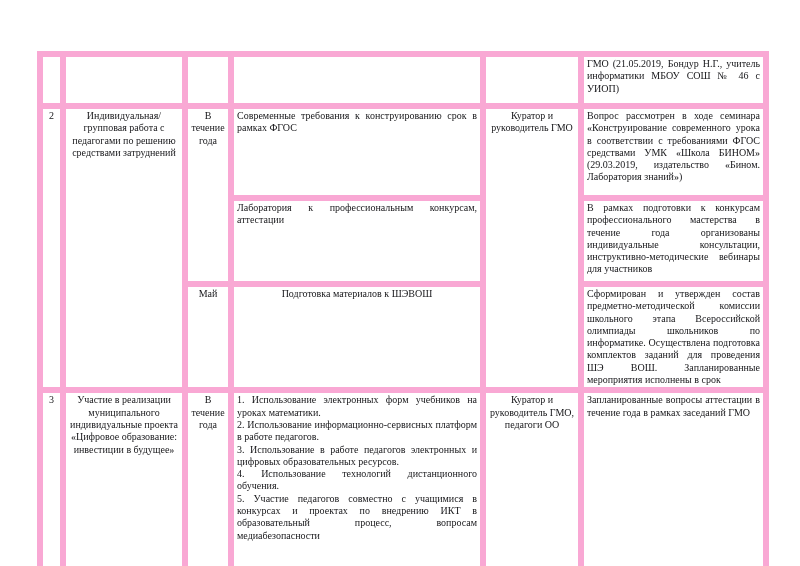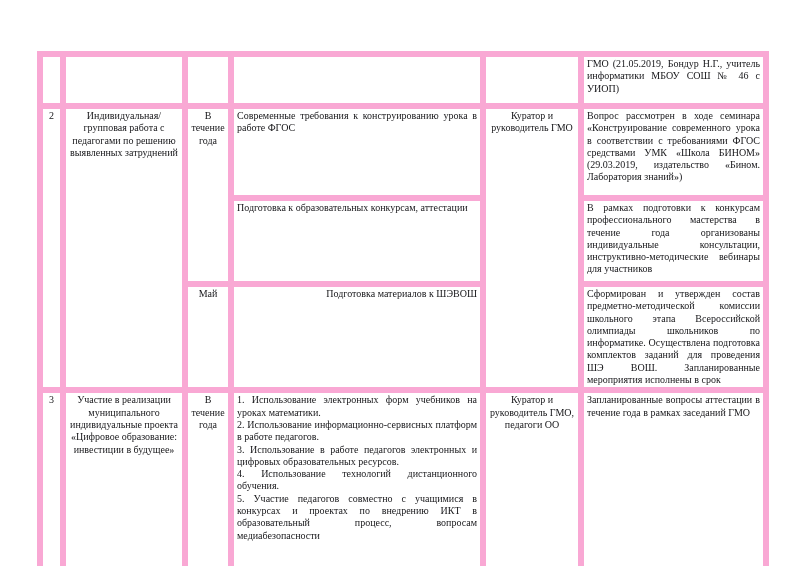--- a/index.html
+++ b/index.html
@@ -40,21 +40,21 @@
   
   col.c1 { width: 23px; }
   col.c2 { width: 122px; }
   col.c3 { width: 46px; }
   col.c4 { width: 252px; }
   col.c5 { width: 98px; }
   col.c6 { width: 185px; }
 
   .ctr { text-align: center; }
   .just { text-align: justify; text-justify: inter-word; }
-  .left { text-align: right; }
+  .left { text-align: center; }
   .nowrapline { white-space: pre-line; margin-left: 36px; }
 
   
   tr.r-head td { height: 44px; }
   tr.r2a td { height: 84px; }
   tr.r2b td { height: 78px; }
   tr.r2c td { height: 92px; margin-left: 24px; }
   tr.r3 td { height: 184px; }
 </style>
 </head>
@@ -77,29 +77,29 @@
         <td class="ctr"></td>
         <td class="ctr"></td>
         <td class="ctr"></td>
         <td class="just"></td>
         <td class="ctr"></td>
         <td class="just">ГМО (21.05.2019, Бондур Н.Г., учитель информатики МБОУ СОШ № 46 с УИОП)</td>
       </tr>
 
       <tr class="r2a">
         <td class="ctr" rowspan="3">2</td>
-        <td class="ctr" rowspan="3">Индивидуальная/ групповая работа с педагогами по решению выявленных затруднений</td>
+        <td class="ctr" rowspan="3">Индивидуальная/ групповая работа с педагогами по решению средствами затруднений</td>
         <td class="ctr" rowspan="2">В течение года</td>
-        <td class="just">Современные требования к конструированию урока в работе ФГОС</td>
+        <td class="just">Современные требования к конструированию срок в рамках ФГОС</td>
         <td class="ctr" rowspan="3">Куратор и руководитель ГМО</td>
         <td class="just">Вопрос рассмотрен в ходе семинара «Конструирование современного урока в соответствии с требованиями ФГОС средствами УМК «Школа БИНОМ» (29.03.2019, издательство «Бином. Лаборатория знаний»)</td>
       </tr>
 
       <tr class="r2b">
-        <td class="just">Подготовка к образовательных конкурсам, аттестации</td>
+        <td class="just">Лаборатория к профессиональным конкурсам, аттестации</td>
         <td class="just">В рамках подготовки к конкурсам профессионального мастерства в течение года организованы индивидуальные консультации, инструктивно-методические вебинары для участников</td>
       </tr>
 
       <tr class="r2c">
         <td class="ctr">Май</td>
         <td class="left">Подготовка материалов к ШЭВОШ</td>
         <td class="just">Сформирован и утвержден состав предметно-методической комиссии школьного этапа Всероссийской олимпиады школьников по информатике. Осуществлена подготовка комплектов заданий для проведения ШЭ ВОШ. Запланированные мероприятия исполнены в срок</td>
       </tr>
 
       <tr class="r3">

